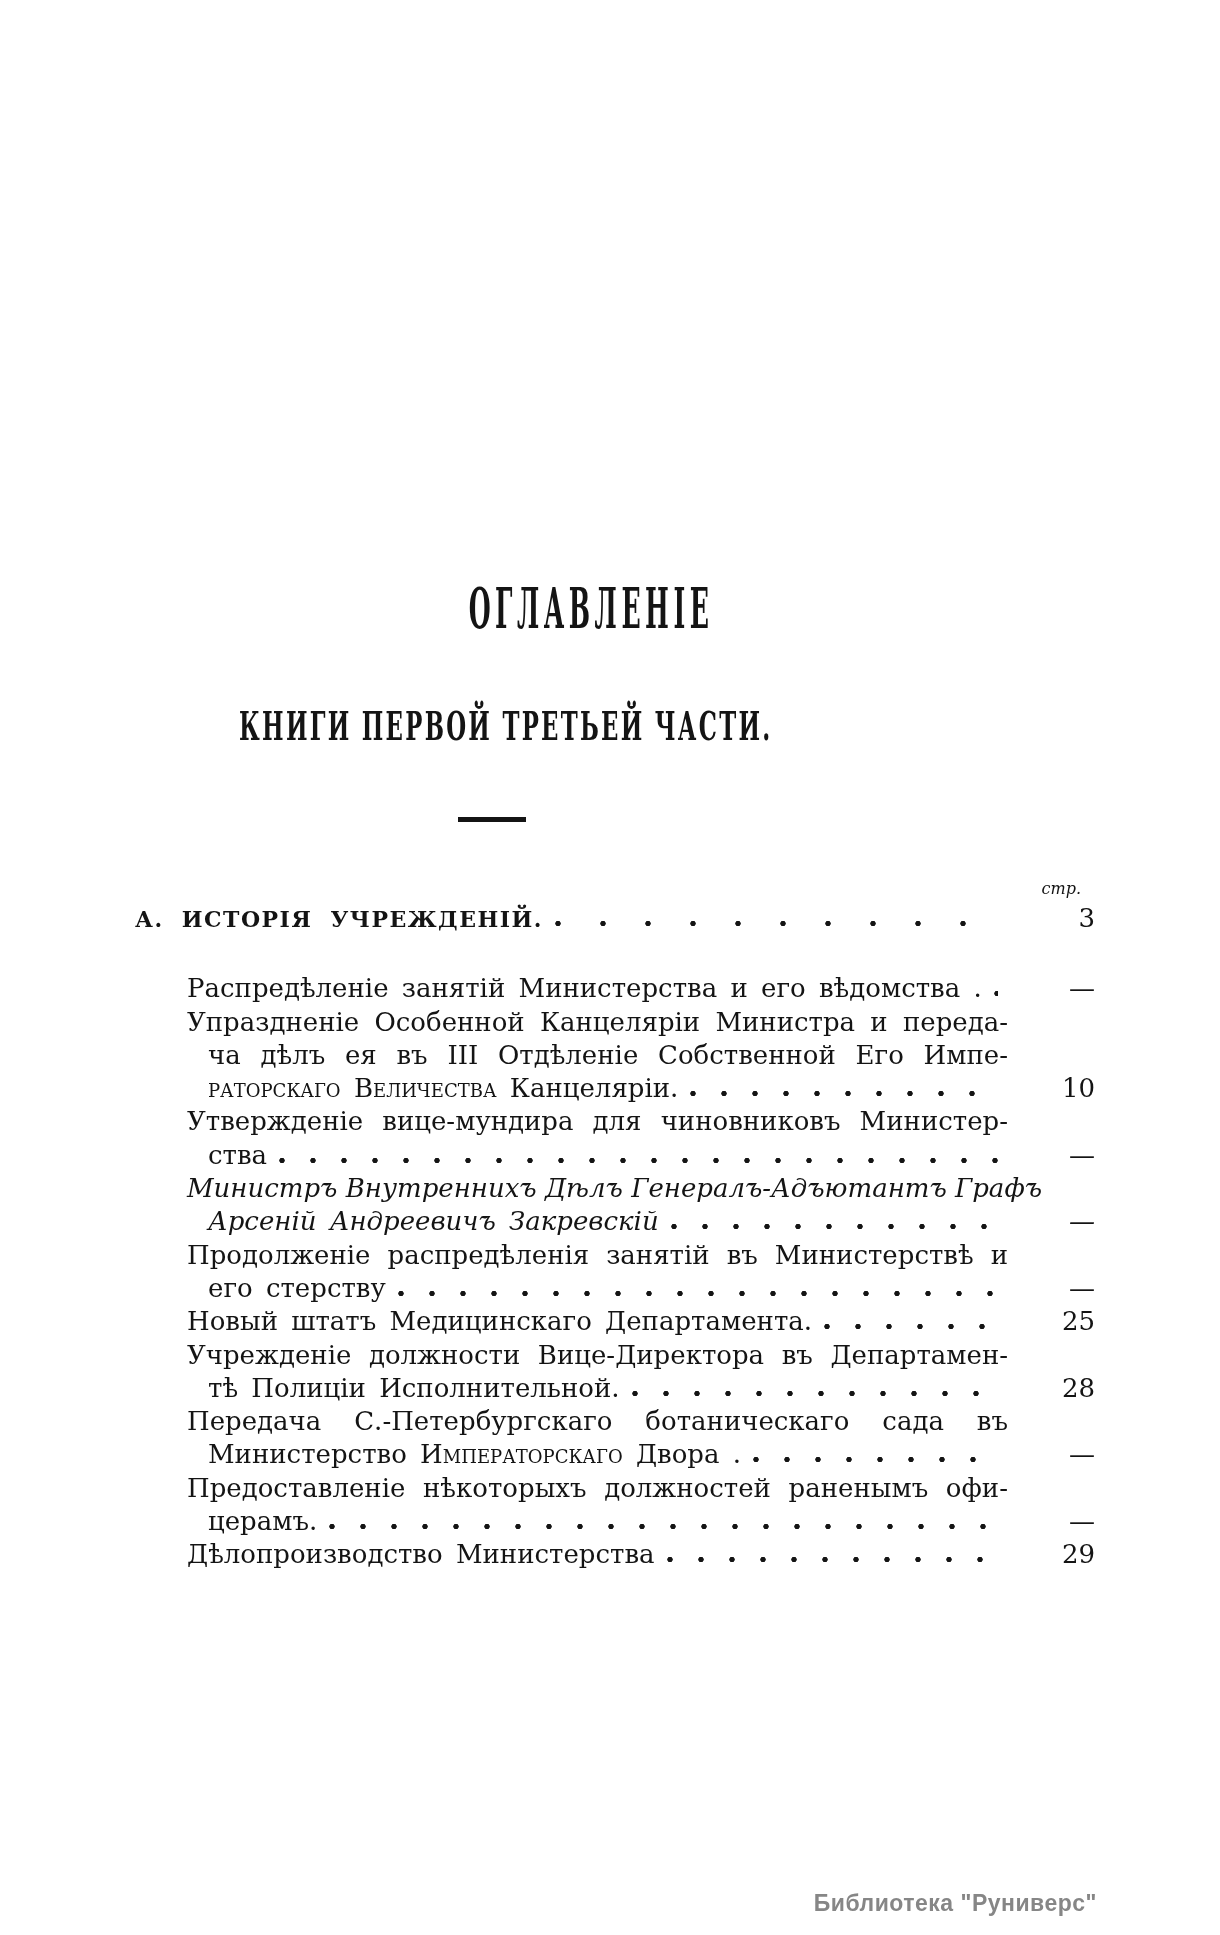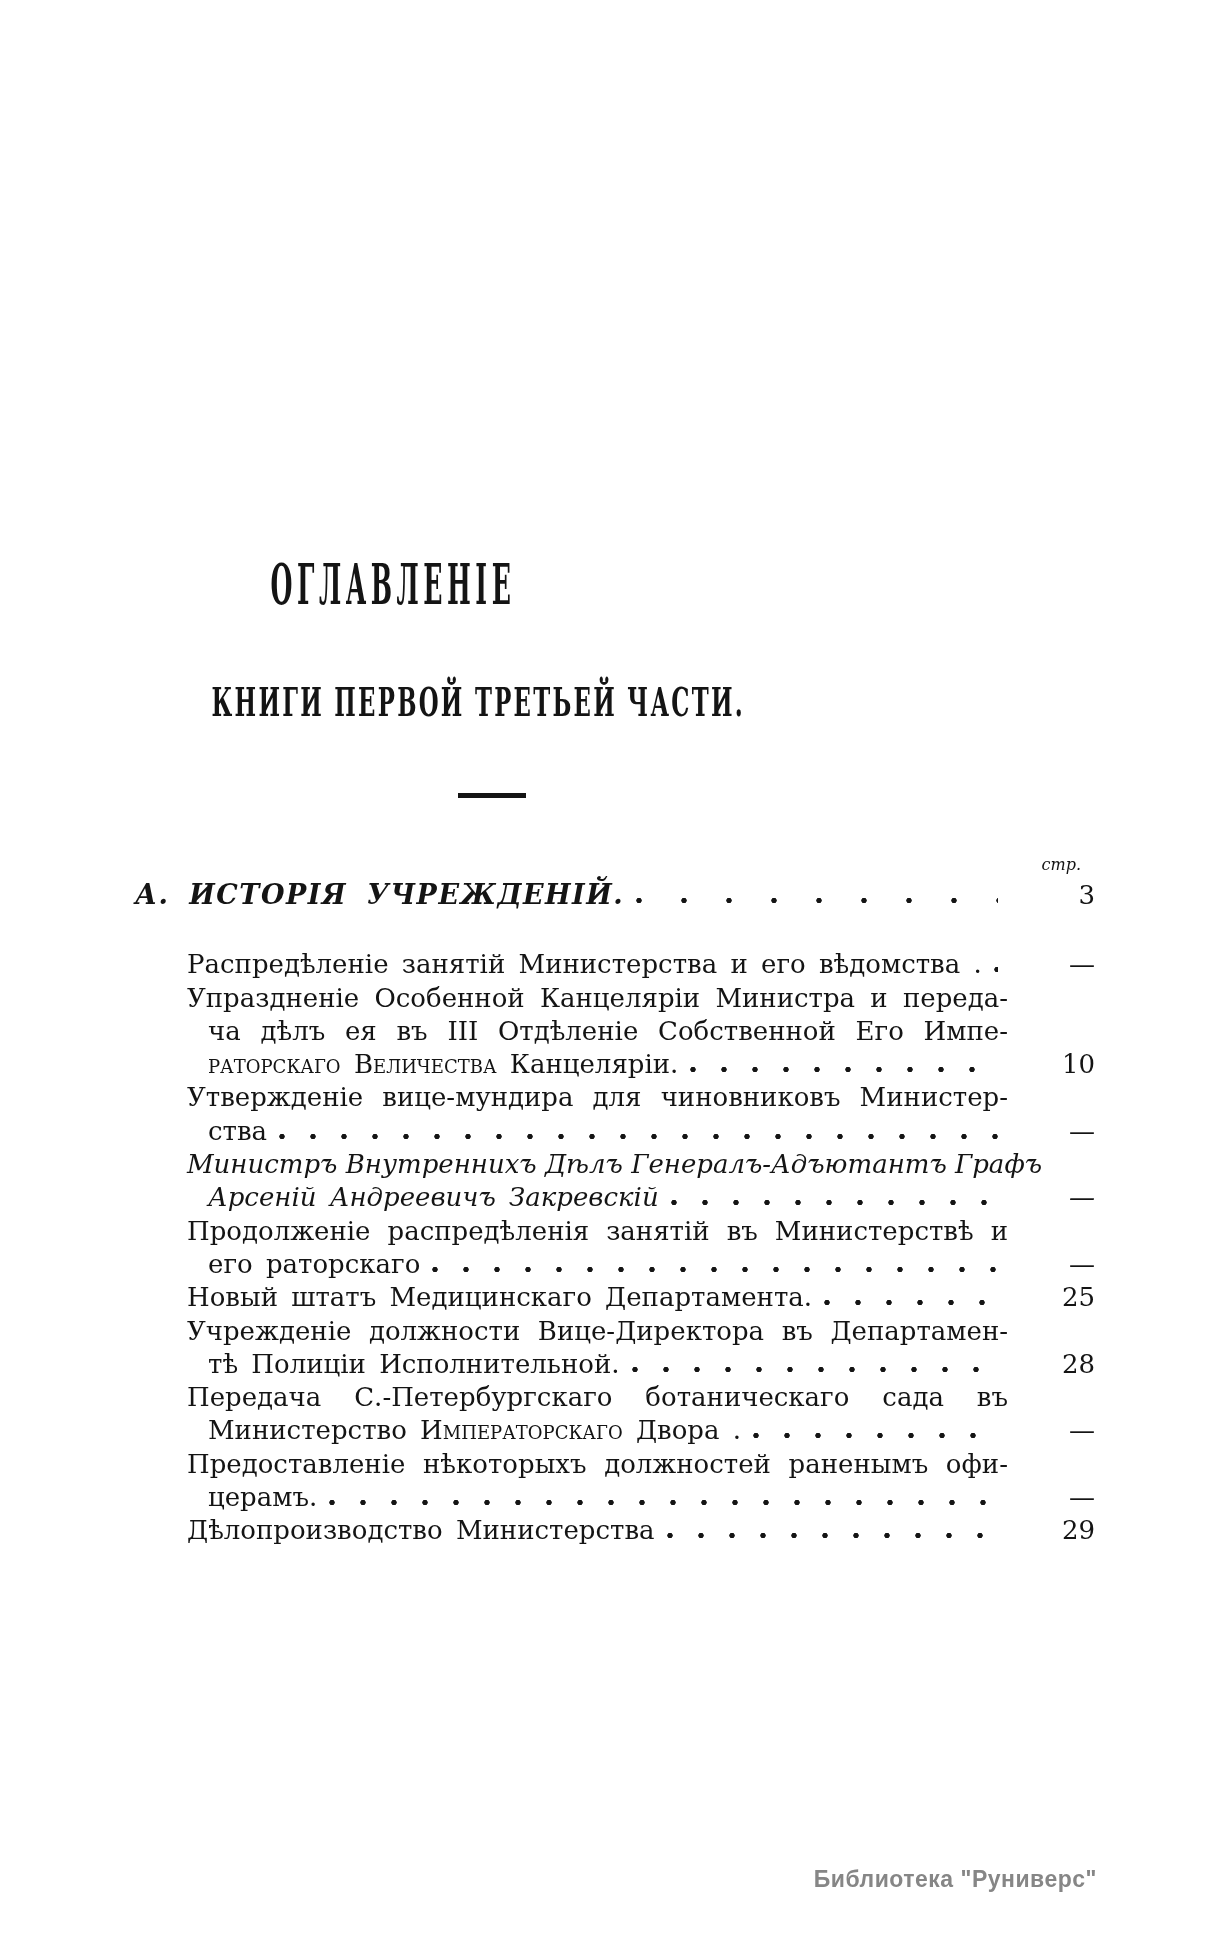--- a/index.html
+++ b/index.html
@@ -6,21 +6,21 @@
   body {
     width: 1220px; height: 1935px;
     background: #ffffff;
     font-family: "DejaVu Serif", serif;
     color: #141414;
     overflow: hidden;
   }
   .page { position: relative; width: 1220px; height: 1935px; }
 
   
-  .head { width: 984px; padding-top: 556px; text-align: left; }
+  .head { width: 984px; padding-top: 556px; text-align: right; margin-top: 24px; }
   .title {
     margin: 0; font-size: 56px; font-weight: bold; line-height: 1;
     letter-spacing: 10px; transform: scaleX(0.45); transform-origin: center;
     white-space: nowrap;
   }
   .subtitle {
     margin: 70px 0 0 0; font-size: 40px; font-weight: bold; line-height: 1;
     letter-spacing: 4px; transform: scaleX(0.57); transform-origin: center;
     white-space: nowrap;
   }
@@ -30,23 +30,22 @@
   .toc {
     margin-left: 135px; margin-top: 56px; width: 960px;
     font-size: 26px; line-height: 33.3px;
   }
   .colhead {
     font-style: italic; font-size: 16px; line-height: 22px;
     text-align: right; padding-right: 14px; margin-bottom: 2px;
   }
   .row { display: flex; align-items: baseline; width: 960px; box-sizing: border-box; }
   .heading-row .h-label {
-    font-weight: bold; font-size: 27px; letter-spacing: 1.5px; word-spacing: 9px;
+    font-weight: bold; font-size: 22px; letter-spacing: 1.5px; word-spacing: 9px;
     white-space: nowrap;
-    font-style: italic;
   }
   .spacer { height: 36px; }
   .line {
     width: 873px; box-sizing: border-box;
     text-align: justify; text-align-last: justify;
     white-space: nowrap;
   }
   .ind1 { padding-left: 52px; }
   .ind2 { padding-left: 73px; }
   .italic { font-style: italic; }
@@ -125,21 +124,21 @@
       <div class="row ind2">
         <span class="tail"><span>Арсеній Андреевичъ Закревскій</span><span class="sc"></span><span></span></span>
         <span class="leader"></span>
         <span class="page-num">—</span>
       </div>
     </div>
 
     <div class="entry">
       <div class="line ind1">Продолженіе распредѣленія занятій въ Министерствѣ и</div>
       <div class="row ind2">
-        <span class="tail"><span>его раторскаго</span><span class="sc"></span><span></span></span>
+        <span class="tail"><span>его стерству</span><span class="sc"></span><span></span></span>
         <span class="leader"></span>
         <span class="page-num">—</span>
       </div>
     </div>
 
     <div class="entry">
       <div class="row ind1">
         <span class="tail"><span>Новый штатъ Медицинскаго Департамента.</span><span class="sc"></span><span></span></span>
         <span class="leader"></span>
         <span class="page-num">25</span>

